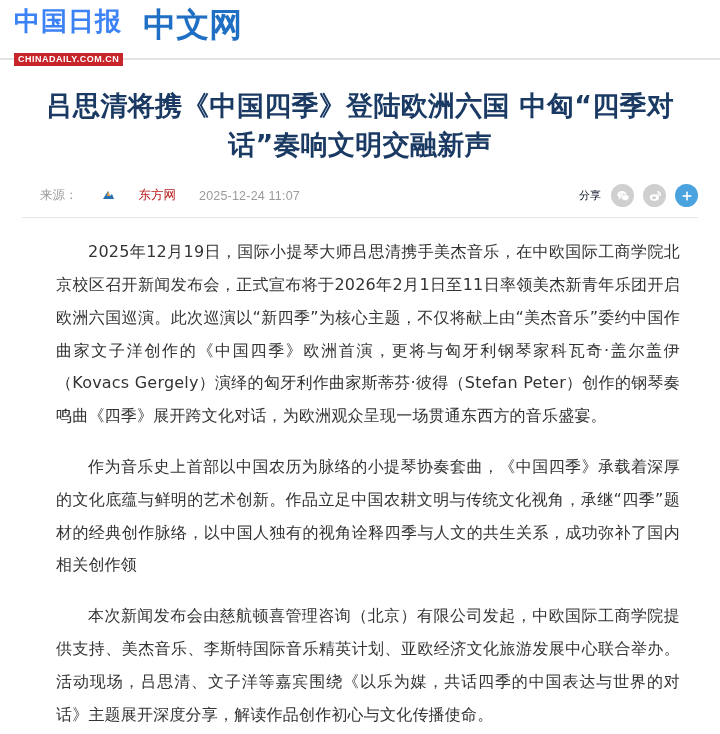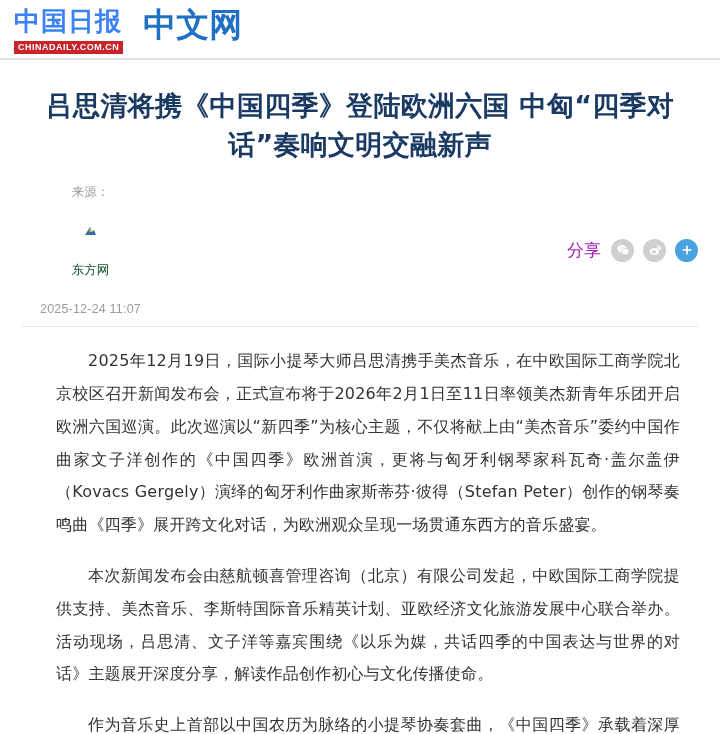--- a/index.html
+++ b/index.html
@@ -38,21 +38,21 @@
   .logo-cn-main {
     font-family: "DejaVu Sans", sans-serif;
     font-size: 26px;
     font-weight: 700;
     color: #3b82f6;
     letter-spacing: 1px;
     line-height: 30px;
     white-space: nowrap;
   }
   .logo-cn-url {
-    margin-top: 5px;
+    margin-top: 17px;
     background: #c8252b;
     color: #ffffff;
     font-family: "Liberation Sans", sans-serif;
     font-size: 9px;
     font-weight: 700;
     letter-spacing: 0.5px;
     padding: 1px 4px 1px 4px;
     line-height: 11px;
     white-space: nowrap;
   }
@@ -93,41 +93,40 @@
     justify-content: space-between;
     padding: 14px 22px 10px 40px;
     font-size: 12.5px;
     color: #8a8a8a;
   }
   .meta-left {
     display: flex;
     align-items: center;
     gap: 23px;
     white-space: nowrap;
-    flex-direction: column;
   }
   .src-label { color: #9a9a9a; }
   .src-icon {
     width: 15px; height: 15px;
     display: inline-block;
     position: relative;
     flex: 0 0 auto;
   }
   .src-icon svg { display: block; }
-  .src-name { color: #14532d; }
+  .src-name { color: #b91c1c; }
   .pub-time { color: #9a9a9a; letter-spacing: 0.2px; }
 
   .meta-right {
     display: flex;
     align-items: center;
     gap: 9px;
   }
   .share-label {
-    color: #a21caf;
-    font-size: 17px;
+    color: #0f172a;
+    font-size: 11px;
     margin-right: 1px;
   }
   .share-btn {
     width: 23px; height: 23px;
     border-radius: 50%;
     display: flex;
     align-items: center;
     justify-content: center;
     cursor: pointer;
     flex: 0 0 auto;
@@ -217,17 +216,17 @@
           <rect x="2.6" y="6.2" width="8.8" height="1.6" fill="#ffffff"></rect>
         </svg>
       </span>
     </div>
   </div>
 
   <div class="divider"></div>
 
   <div class="body">
     <p class="para">2025年12月19日，国际小提琴大师吕思清携手美杰音乐，在中欧国际工商学院北京校区召开新闻发布会，正式宣布将于2026年2月1日至11日率领美杰新青年乐团开启欧洲六国巡演。此次巡演以“新四季”为核心主题，不仅将献上由“美杰音乐”委约中国作曲家文子洋创作的《中国四季》欧洲首演，更将与匈牙利钢琴家科瓦奇·盖尔盖伊（Kovacs Gergely）演绎的匈牙利作曲家斯蒂芬·彼得（Stefan Peter）创作的钢琴奏鸣曲《四季》展开跨文化对话，为欧洲观众呈现一场贯通东西方的音乐盛宴。</p>
+    <p class="para">作为音乐史上首部以中国农历为脉络的小提琴协奏套曲，《中国四季》承载着深厚的文化底蕴与鲜明的艺术创新。作品立足中国农耕文明与传统文化视角，承继“四季”题材的经典创作脉络，以中国人独有的视角诠释四季与人文的共生关系，成功弥补了国内相关创作领</p>
     <p class="para">本次新闻发布会由慈航顿喜管理咨询（北京）有限公司发起，中欧国际工商学院提供支持、美杰音乐、李斯特国际音乐精英计划、亚欧经济文化旅游发展中心联合举办。活动现场，吕思清、文子洋等嘉宾围绕《以乐为媒，共话四季的中国表达与世界的对话》主题展开深度分享，解读作品创作初心与文化传播使命。</p>
-    <p class="para">作为音乐史上首部以中国农历为脉络的小提琴协奏套曲，《中国四季》承载着深厚的文化底蕴与鲜明的艺术创新。作品立足中国农耕文明与传统文化视角，承继“四季”题材的经典创作脉络，以中国人独有的视角诠释四季与人文的共生关系，成功弥补了国内相关创作领</p>
   </div>
 
 </div>
 
 </body></html>

